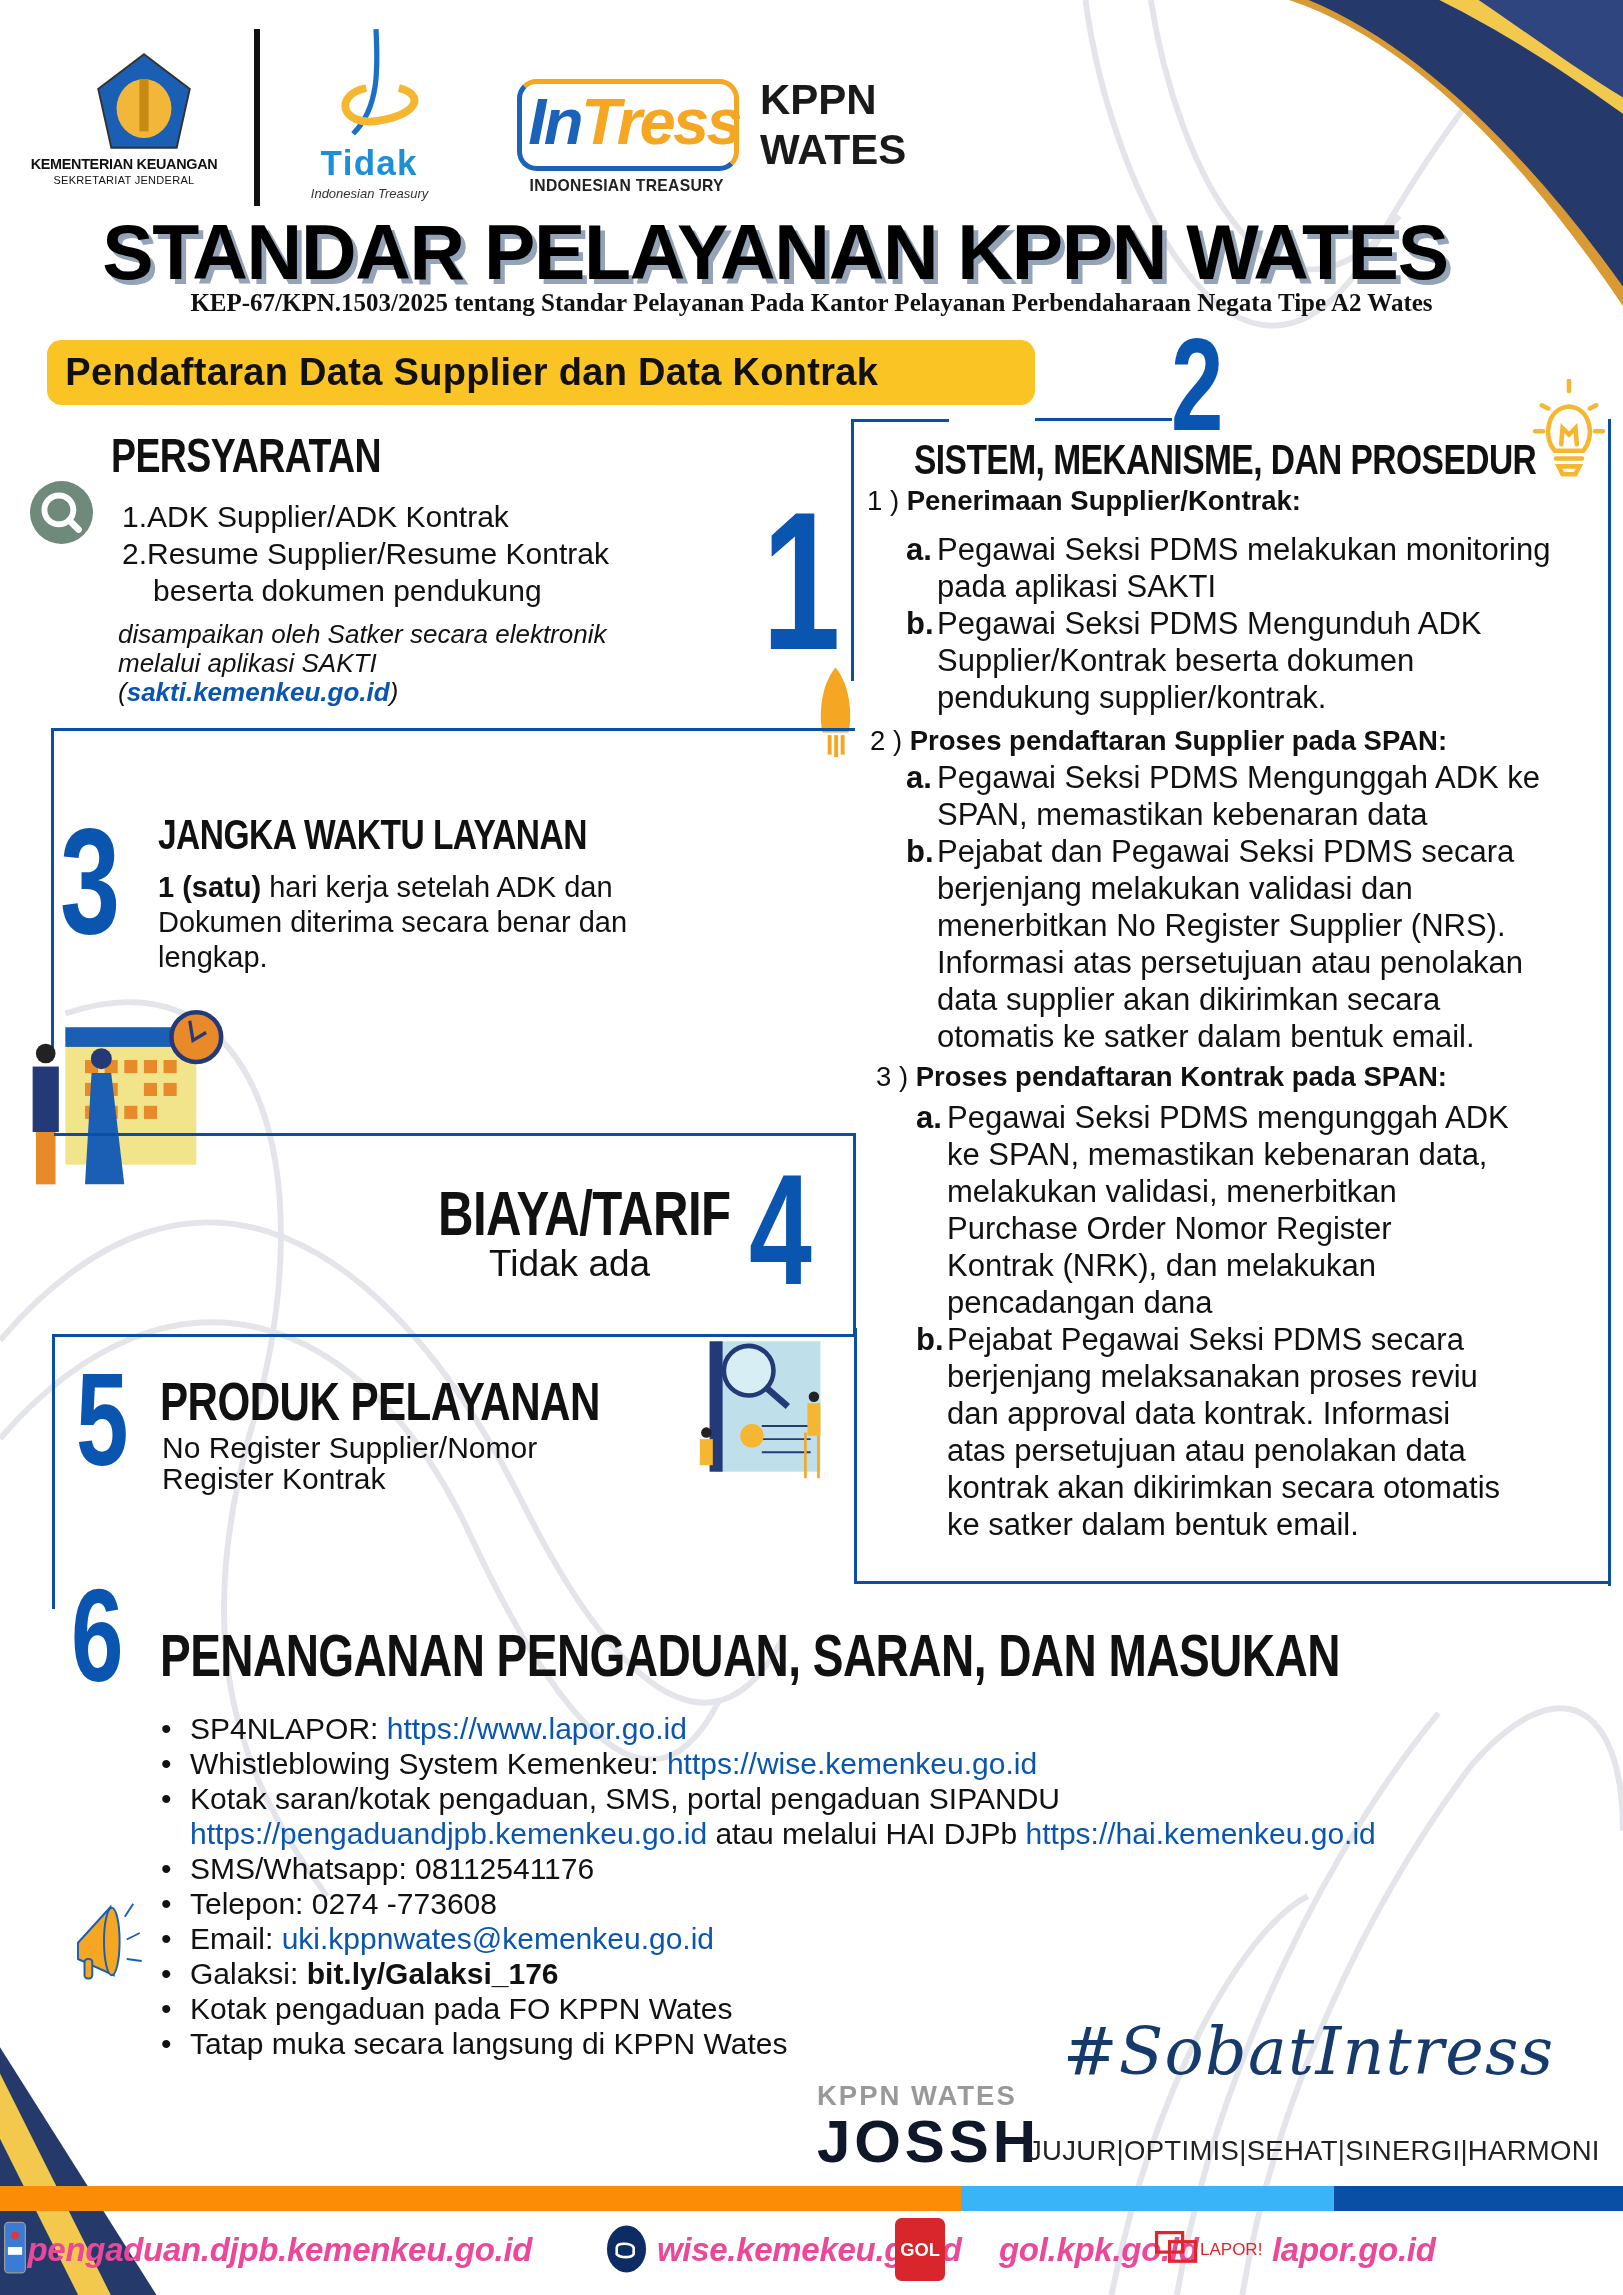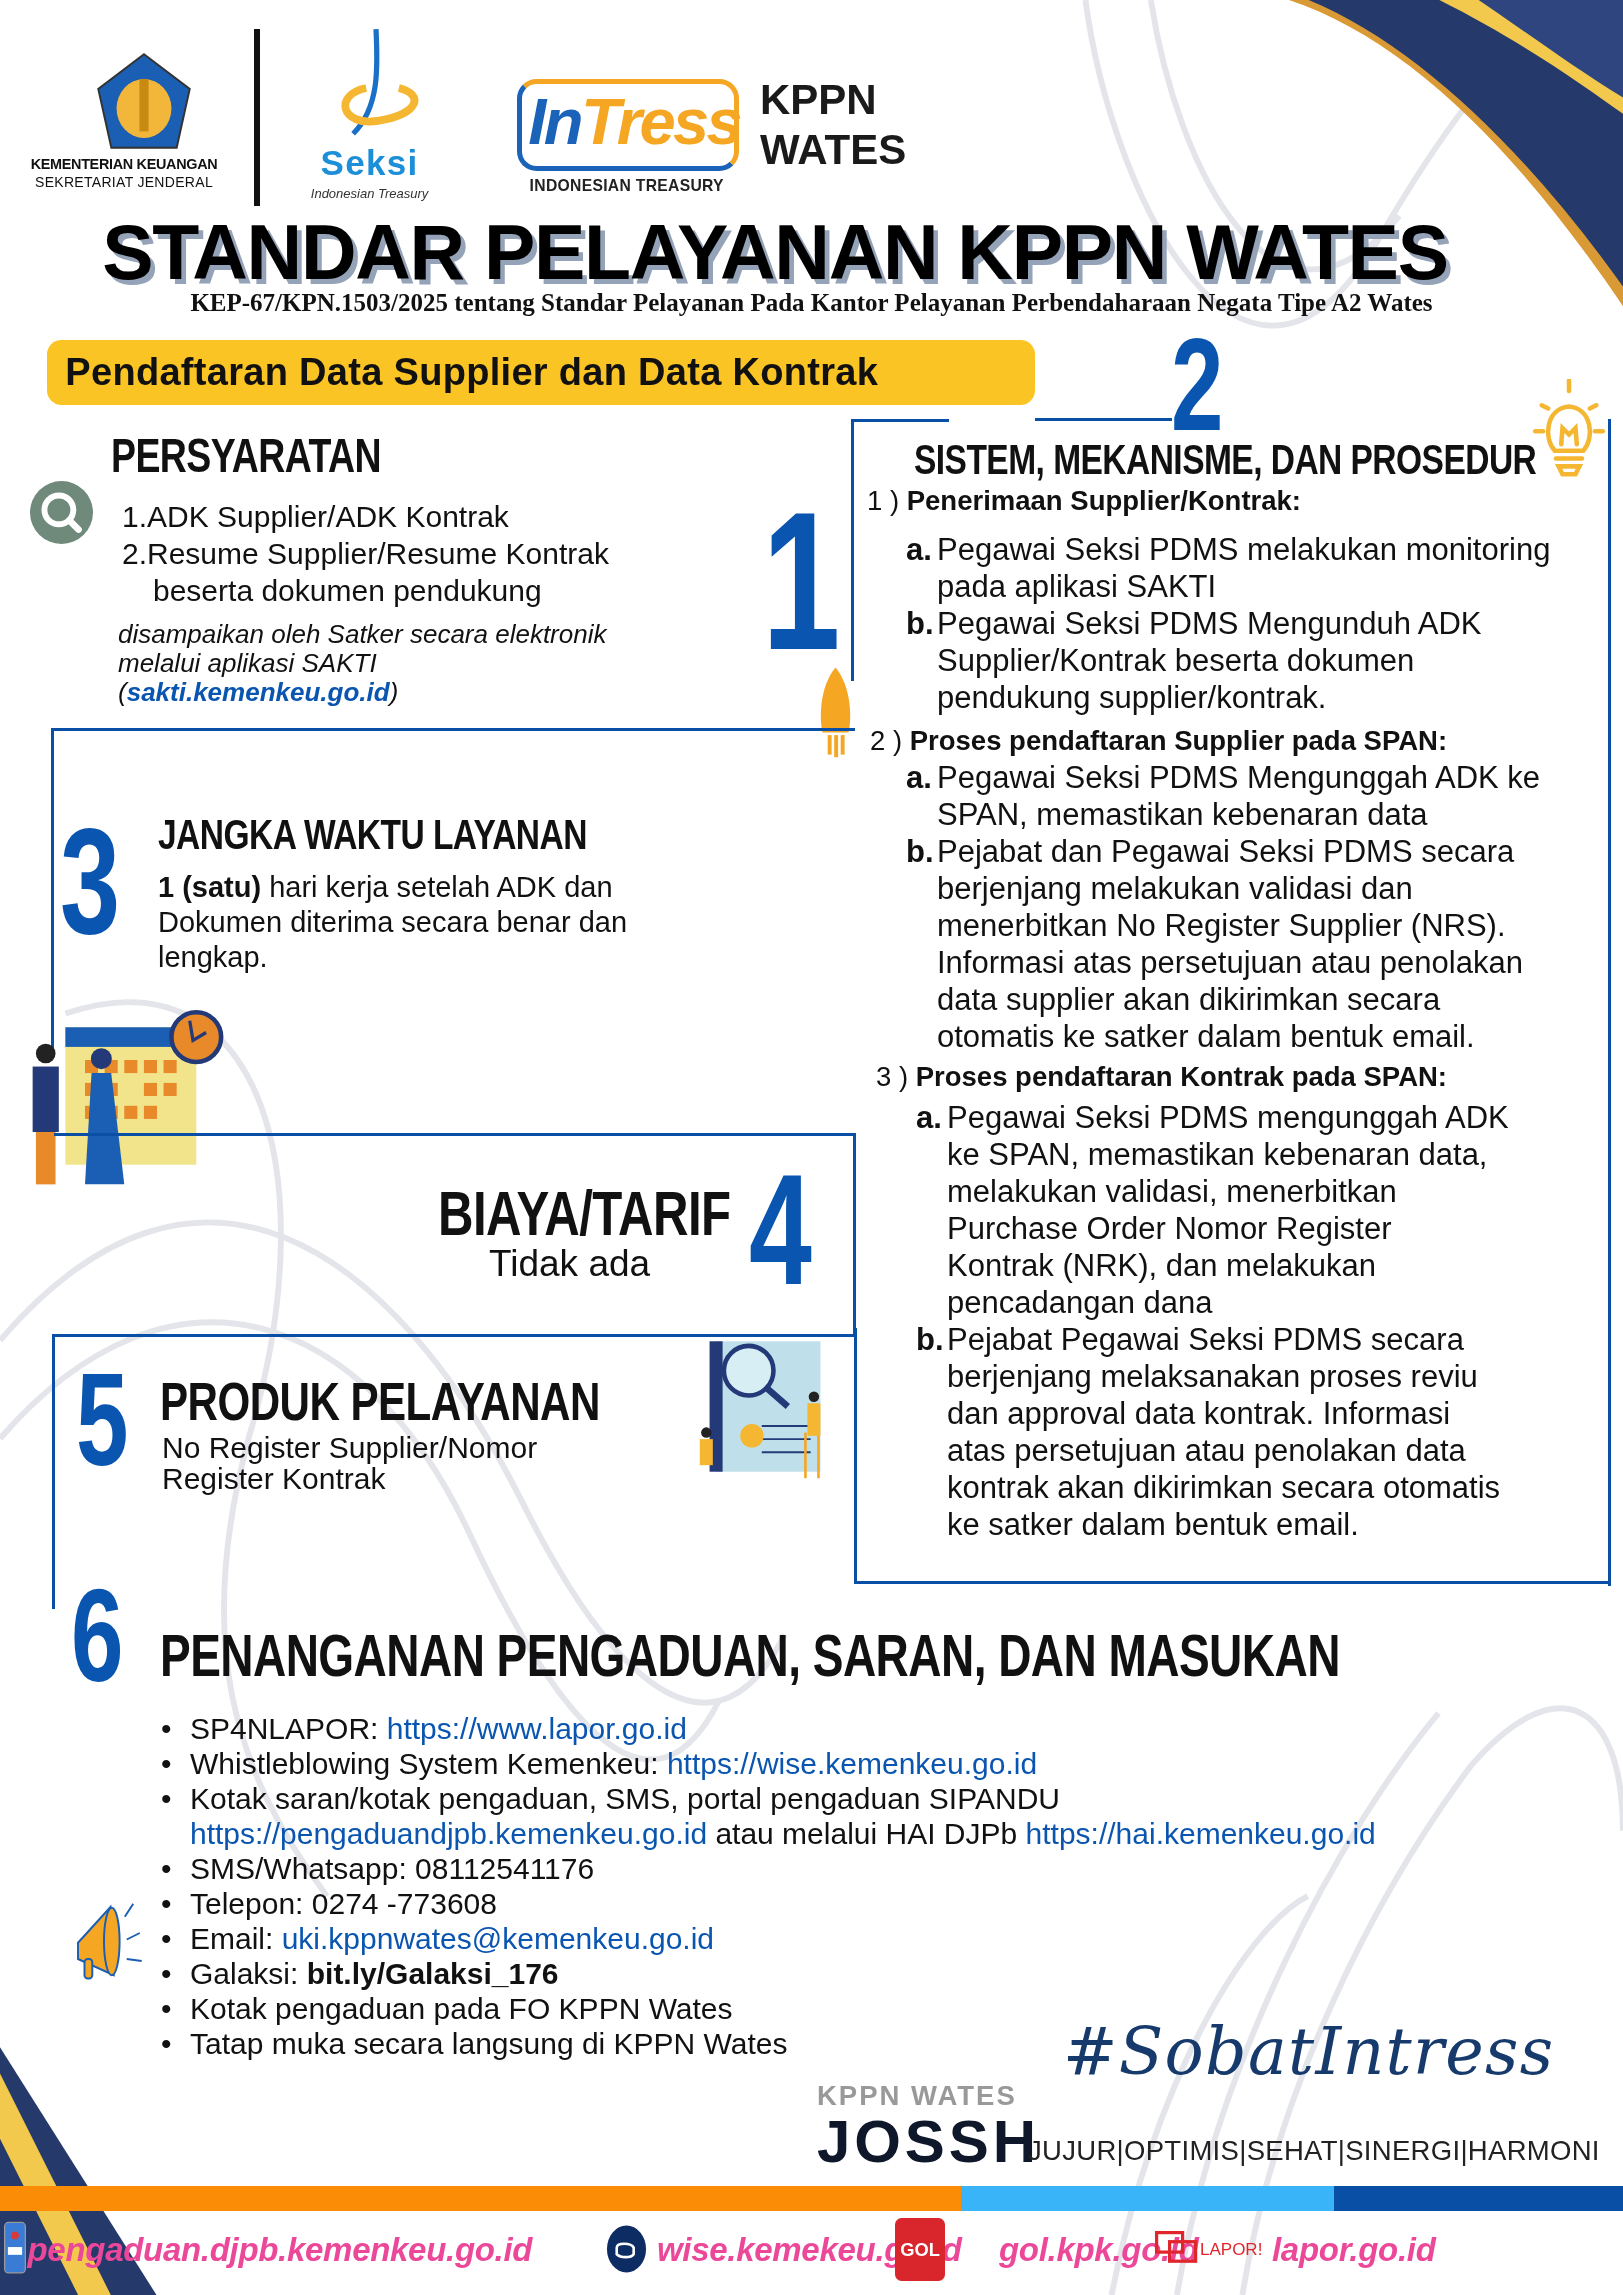--- a/index.html
+++ b/index.html
@@ -6,21 +6,21 @@
   html, body { width: 1623px; height: 2295px; background: #ffffff; overflow: hidden; }
   body { position: relative; font-family: "Liberation Sans", sans-serif; color: #111; }
 
   .abs { position: absolute; }
   .bg-curves { position: absolute; left: 0; top: 0; width: 1623px; height: 2295px; pointer-events: none; }
 
   
   .logo-kemenkeu { left: 26px; top: 46px; width: 196px; height: 144px; }
   .logo-kemenkeu .shield { position: absolute; left: 69px; top: 6.5px; width: 98px; height: 98px; }
   .logo-kemenkeu .lbl1 { position: absolute; left: 0; top: 110px; width: 196px; text-align: center; font-size: 14.4px; font-weight: 700; letter-spacing: -0.3px; font-family: "Liberation Sans", sans-serif; }
-  .logo-kemenkeu .lbl2 { position: absolute; left: 0; top: 128px; width: 196px; text-align: center; font-size: 14px; letter-spacing: 0.3px; }
+  .logo-kemenkeu .lbl2 { position: absolute; left: 0; top: 128px; width: 196px; text-align: center; font-size: 11px; letter-spacing: 0.3px; }
   .header-divider { left: 254px; top: 29px; width: 5.9px; height: 177px; background: #111; }
   .logo-djpb { left: 301px; top: 29px; width: 150px; height: 170px; }
   .logo-djpb .word { position: absolute; left: 19.6px; top: 114px; font-size: 35px; font-weight: 700; color: #1d8fd8; letter-spacing: 1.3px; }
   .logo-djpb .sub { position: absolute; left: 9.8px; top: 157px; font-size: 13px; color: #333; font-style: italic; }
   .logo-intress { left: 510px; top: 72px; width: 235px; height: 131px; }
   .logo-intress .box { position: absolute; left: 6.5px; top: 6.5px; width: 222px; height: 92px; border: 5.2px solid #1a63b8; border-right-color: #f5a623; border-top-color: #f5a623; border-radius: 19.6px; }
   .logo-intress .text { position: absolute; left: 18.3px; top: 14.4px; font-size: 65px; font-weight: 700; font-style: italic; letter-spacing: -2.6px; line-height: 72px; }
   .logo-intress .text .in { color: #1a63b8; }
   .logo-intress .text .tress { color: #f5a623; }
   .logo-intress .sub { position: absolute; left: 19.6px; top: 105px; font-size: 15.7px; font-weight: 700; color: #222; letter-spacing: 0.3px; }
@@ -101,21 +101,21 @@
   </svg>
   <div class="lbl1">KEMENTERIAN KEUANGAN</div>
   <div class="lbl2">SEKRETARIAT JENDERAL</div>
 </div>
 <div class="abs header-divider"></div>
 <div class="abs logo-djpb">
   <svg style="position:absolute;left:26px;top:0;width:98px;height:118px;" viewBox="0 0 150 180">
     <path d="M75 0 C78 60 80 120 40 160" fill="none" stroke="#1a6fc7" stroke-width="8"></path>
     <path d="M60 90 C10 100 20 150 80 140 C140 130 150 100 110 90" fill="none" stroke="#f5b731" stroke-width="12"></path>
   </svg>
-  <div class="word">Seksi</div>
+  <div class="word">Tidak</div>
   <div class="sub">Indonesian Treasury</div>
 </div>
 <div class="abs logo-intress">
   <div class="box"></div>
   <div class="text"><span class="in">In</span><span class="tress">Tress</span></div>
   <div class="sub">INDONESIAN TREASURY</div>
 </div>
 <div class="abs kppn-wates">
   <div>KPPN</div>
   <div>WATES</div>

